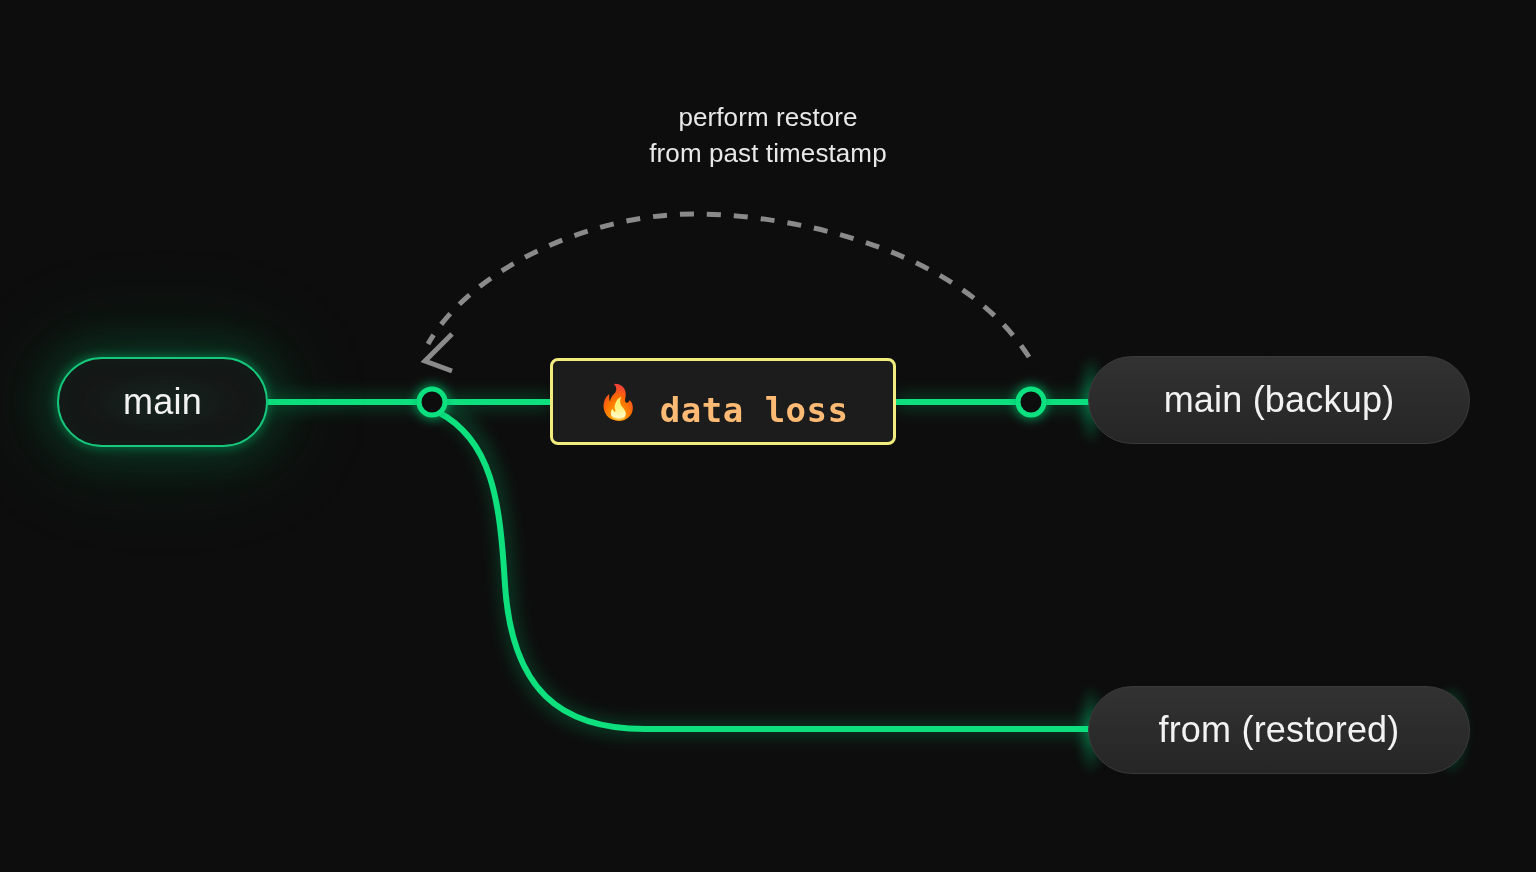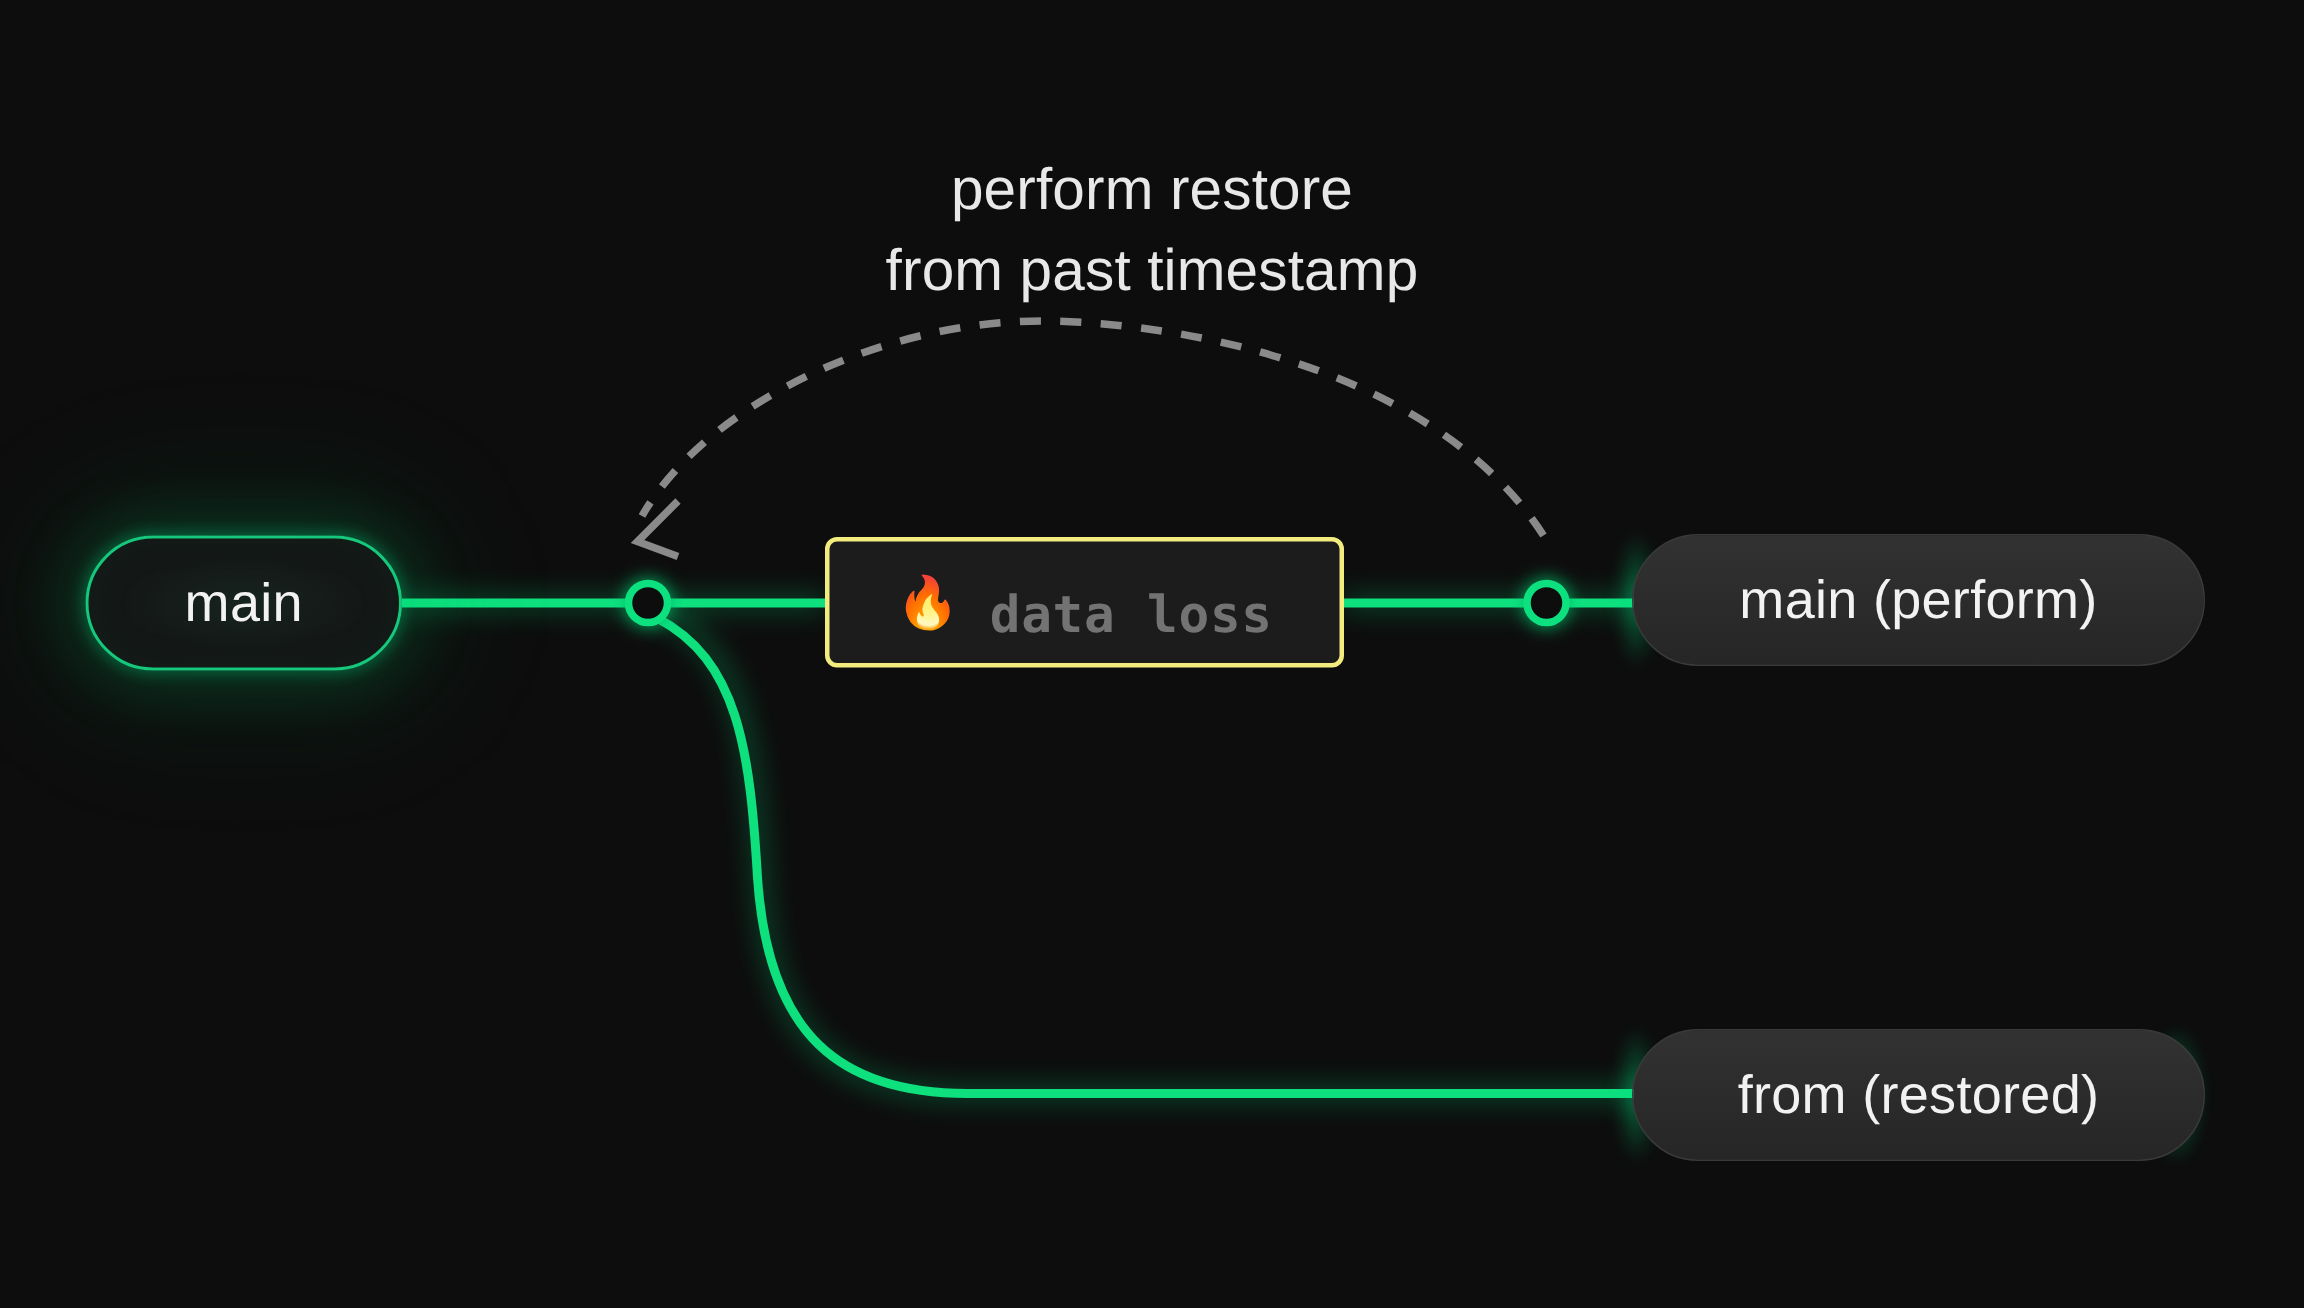--- a/index.html
+++ b/index.html
@@ -29,21 +29,21 @@
   }
 
   
   .caption {
     position: absolute;
     left: 0;
     right: 0;
     top: 100px;
     text-align: center;
     color: #e8e8e8;
-    font-size: 39px;
+    font-size: 26px;
     line-height: 1.38;
     letter-spacing: 0.1px;
     white-space: pre-line;
   }
 
   
   .node {
     position: absolute;
     display: flex;
     align-items: center;
@@ -128,21 +128,21 @@
     background: #1c1c1c;
   }
   .event-box__emoji {
     font-size: 34px;
     line-height: 1;
   }
   .event-box__label {
     font-family: "DejaVu Sans Mono", "Liberation Mono", monospace;
     font-size: 34px;
     font-weight: 700;
-    color: #737373;
+    color: #fdba74;
     letter-spacing: 0.5px;
     margin-top: 16px;
   }
 </style>
 </head>
 <body>
 
 <div id="stage">
 
   <svg id="edges" viewBox="0 0 1536 872">
@@ -190,21 +190,21 @@
 
   <div class="node node--main">
     <span>main</span>
   </div>
 
   <div class="edge-glow edge-glow--backup-l"></div>
   <div class="edge-glow edge-glow--restored-l"></div>
   <div class="edge-glow edge-glow--restored-r"></div>
 
   <div class="node node--grey node--backup">
-    <span>main (perform)</span>
+    <span>main (backup)</span>
   </div>
 
   <div class="node node--grey node--restored">
     <span>from (restored)</span>
   </div>
 
   <div class="event-box">
     <span class="event-box__emoji">🔥</span>
     <span class="event-box__label">data loss</span>
   </div>

